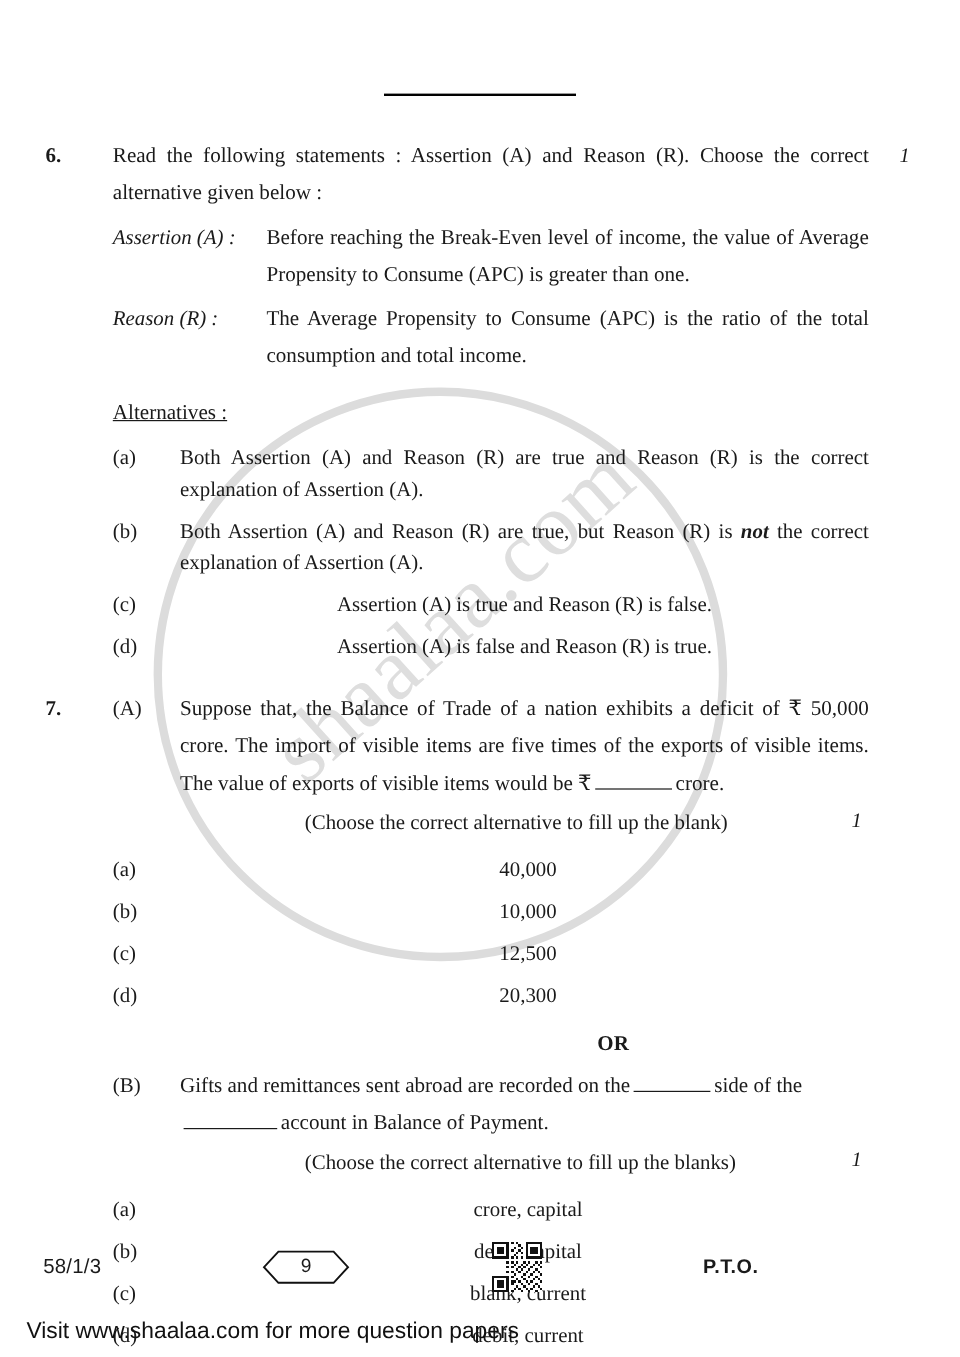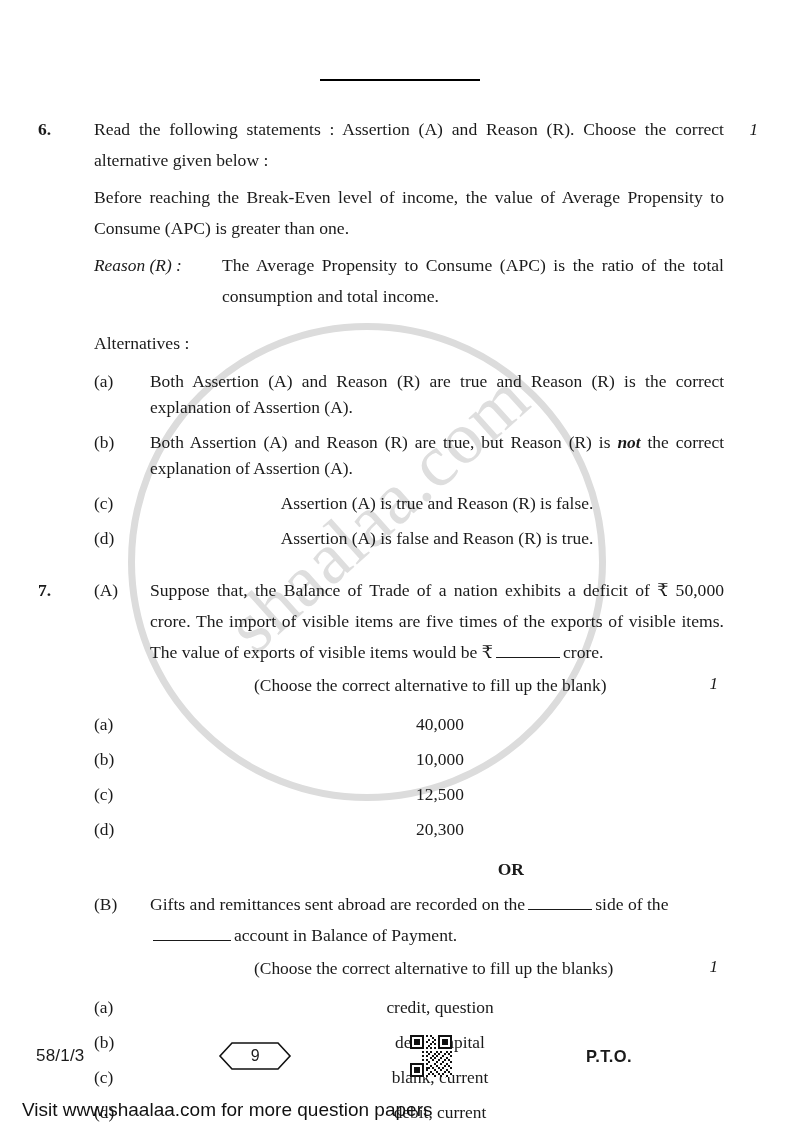--- a/index.html
+++ b/index.html
@@ -129,20 +129,21 @@
     flex: 1 1 auto;
     font-size: 17.6px;
     line-height: 31px;
     text-align: justify;
   }
 
   .alt-head {
     font-size: 17.6px;
     line-height: 31px;
     margin-top: 16px;
+    text-decoration: underline;
   }
 
   
   .opt-row {
     display: flex;
     align-items: flex-start;
     margin-top: 9px;
   }
   .opt-key {
     flex: 0 0 56px;
@@ -278,20 +279,21 @@
       <div class="qbody">
         <p class="para">Read the following statements : Assertion (A) and Reason (R). Choose the correct alternative given below :</p>
       </div>
       <div class="marks">1</div>
     </div>
 
     <div class="qrow">
       <div class="qnum"></div>
       <div class="qbody">
         <div class="ar-row">
+          <div class="ar-label">Assertion (A) :</div>
           <div class="ar-text">Before reaching the Break-Even level of income, the value of Average Propensity to Consume (APC) is greater than one.</div>
         </div>
         <div class="ar-row">
           <div class="ar-label">Reason (R) :</div>
           <div class="ar-text">The Average Propensity to Consume (APC) is the ratio of the total consumption and total income.</div>
         </div>
 
         <div class="alt-head">Alternatives :</div>
 
         <div class="opt-row">
@@ -366,21 +368,21 @@
         <div class="qrow">
           <div class="qbody">
             <div class="choose-line">(Choose the correct alternative to fill up the blanks)</div>
           </div>
           <div class="marks">1</div>
         </div>
 
         <div style="margin-top:10px;">
           <div class="opt-row numopt tight">
             <div class="opt-key">(a)</div>
-            <div class="opt-text nowrapjust">credit, question</div>
+            <div class="opt-text nowrapjust">crore, capital</div>
           </div>
           <div class="opt-row numopt">
             <div class="opt-key">(b)</div>
             <div class="opt-text nowrapjust">debit, capital</div>
           </div>
           <div class="opt-row numopt">
             <div class="opt-key">(c)</div>
             <div class="opt-text nowrapjust">blank, current</div>
           </div>
           <div class="opt-row numopt">

